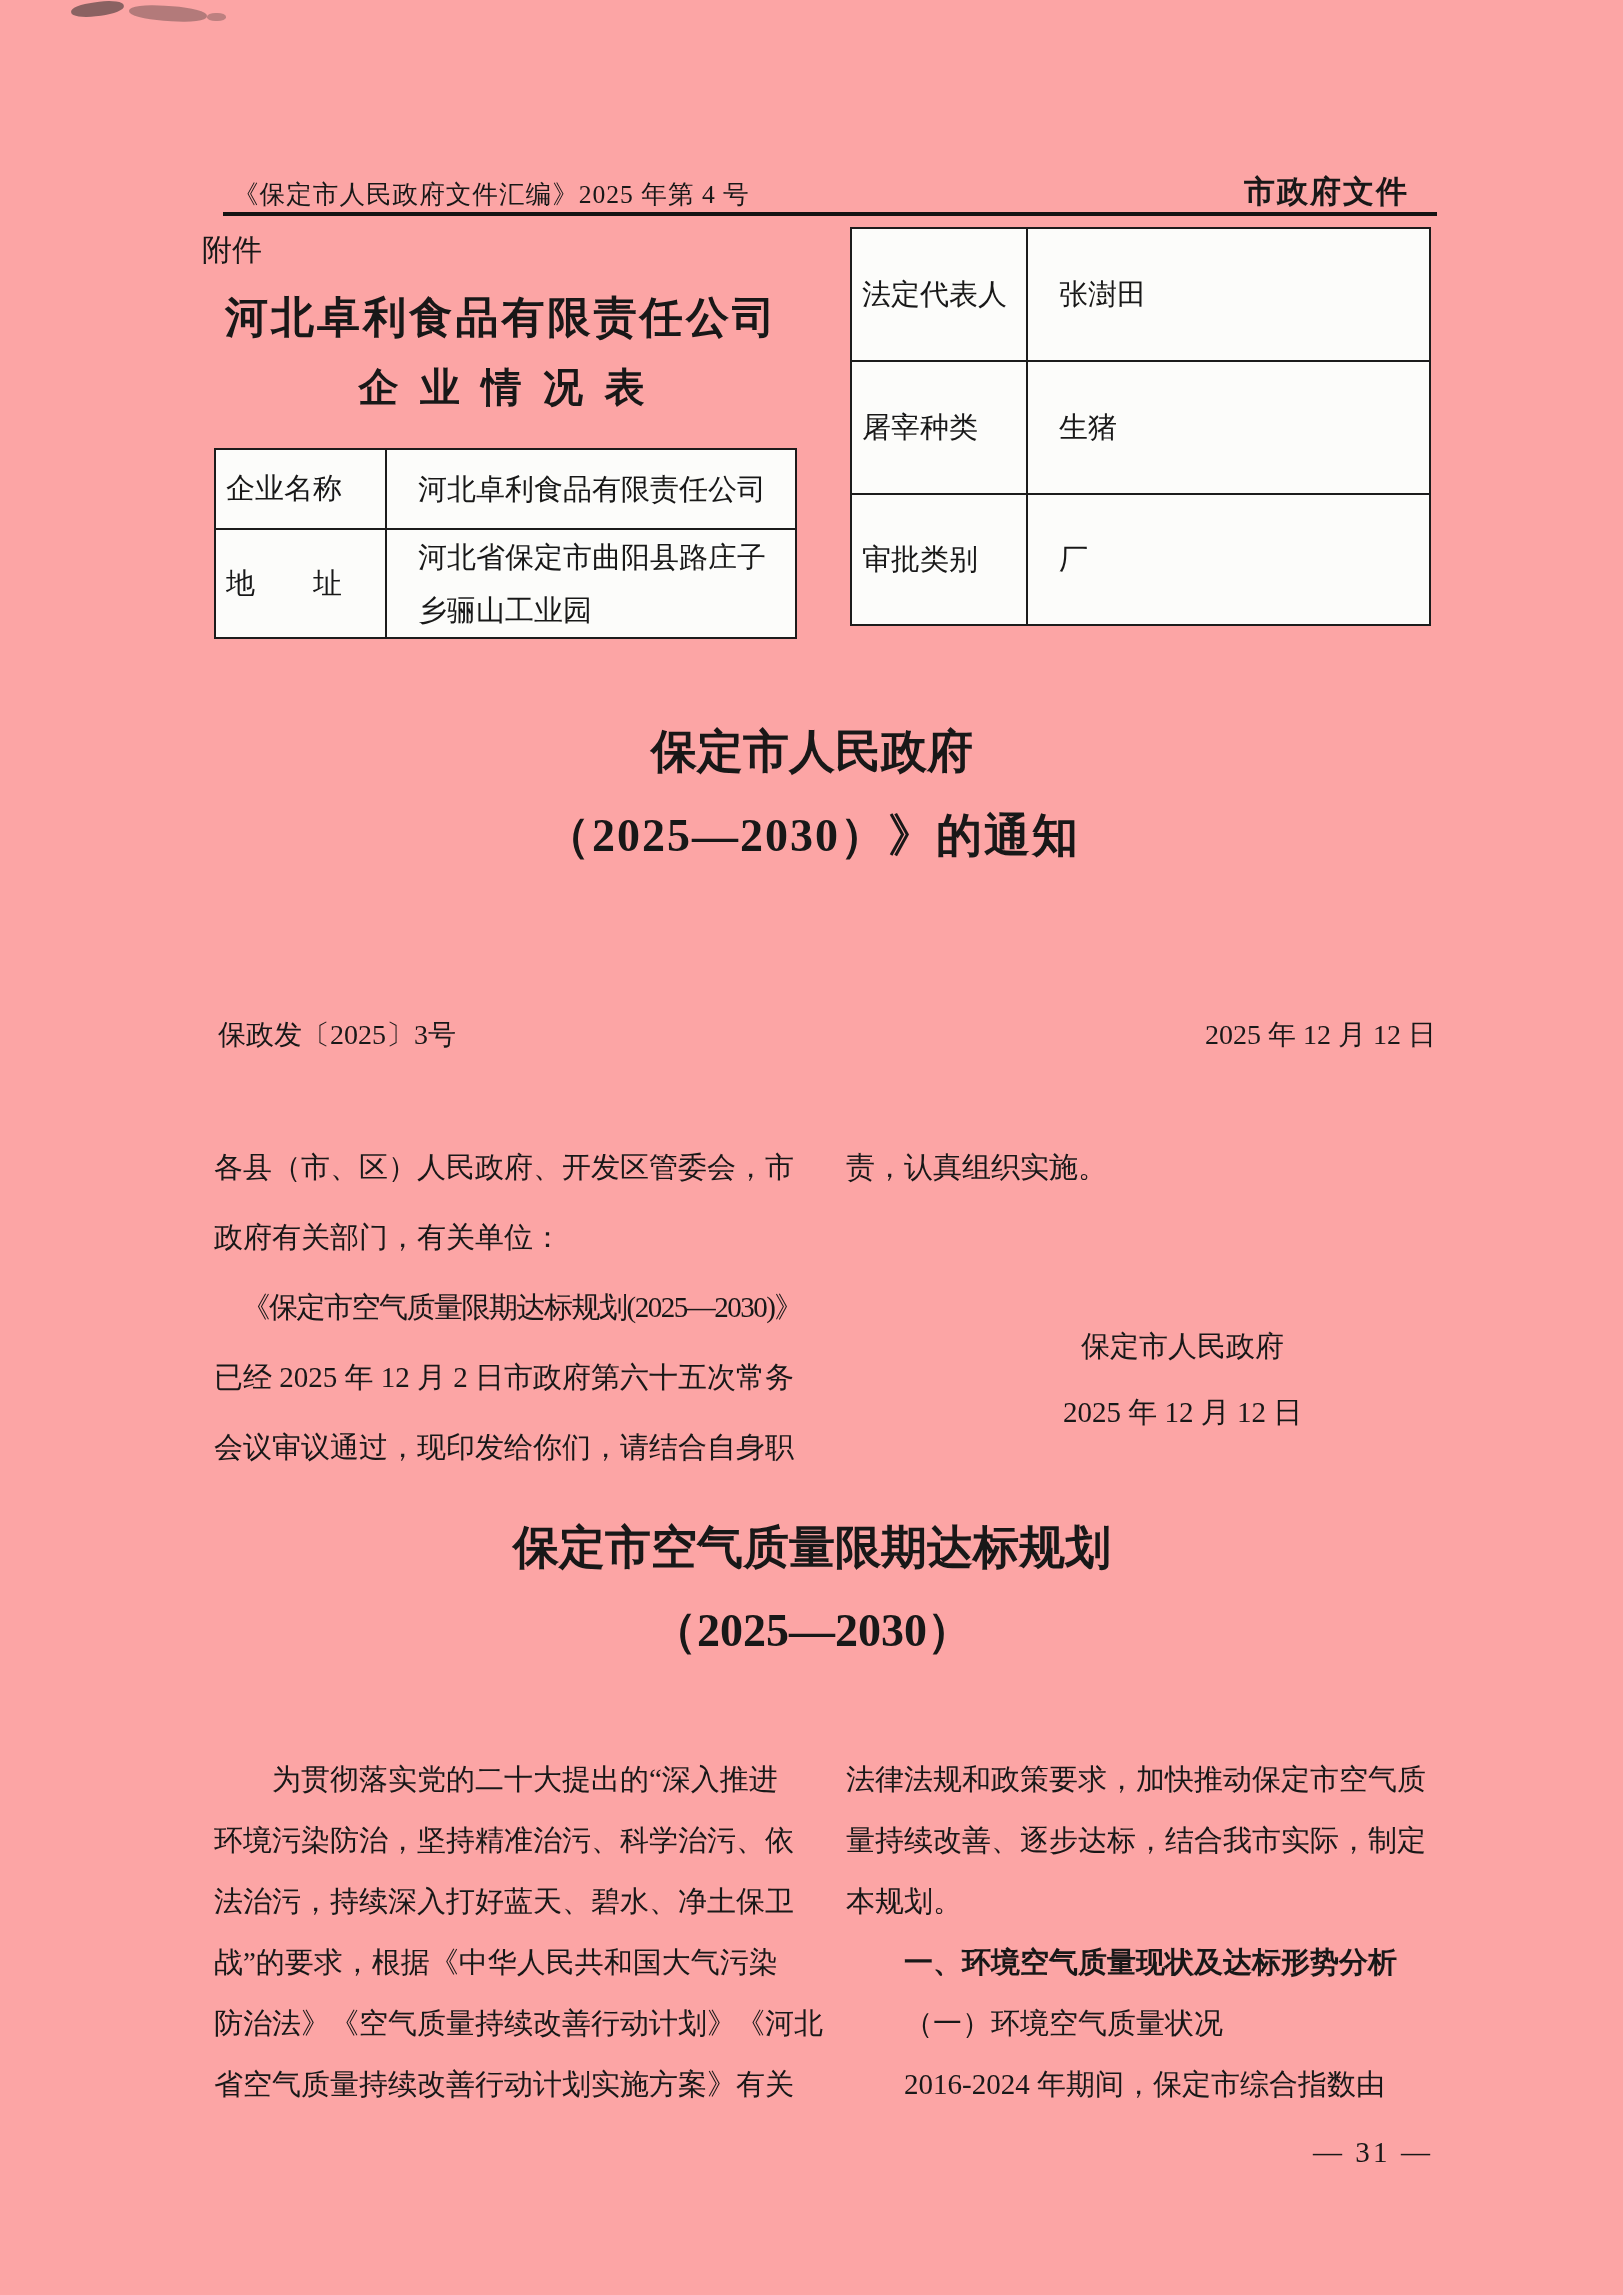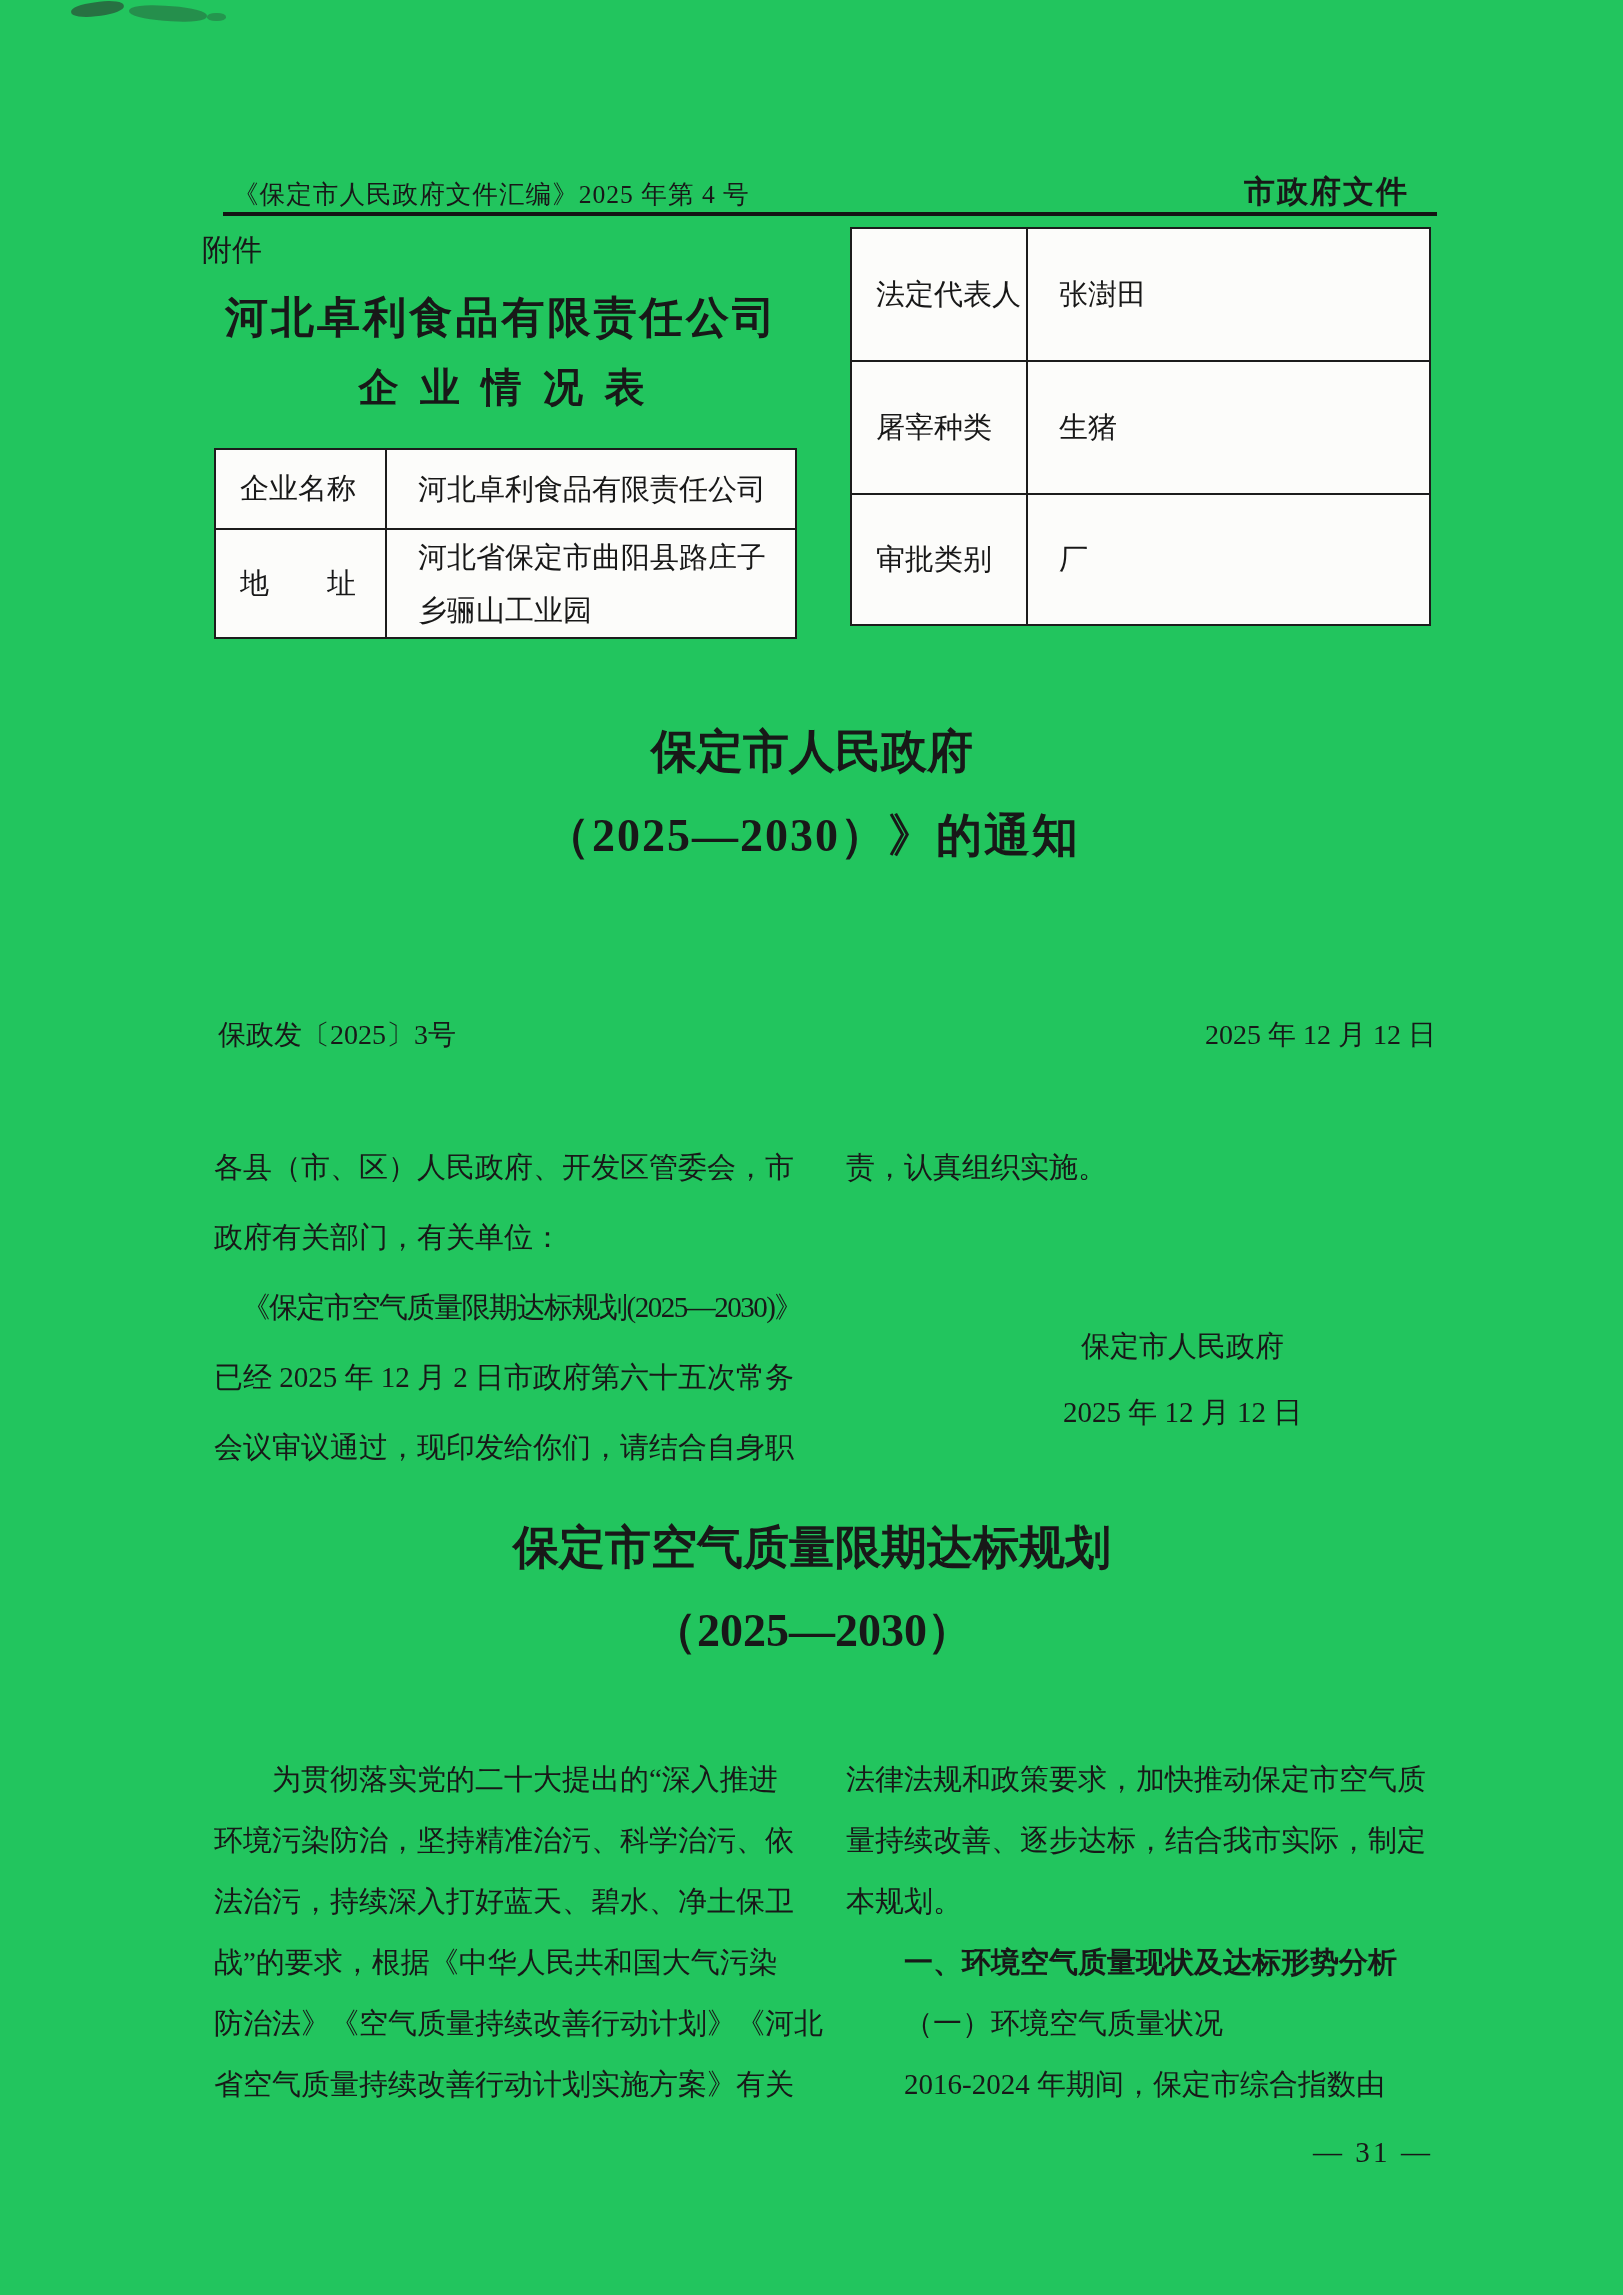--- a/index.html
+++ b/index.html
@@ -1,39 +1,39 @@
 <!DOCTYPE html>
 <html style="font-size:8.2px"><head>
 <meta charset="utf-8">
 <style>
   html,body{margin:0;padding:0;background:#e8e8e6;}
   .page{
     position:relative;
     width:1624px;height:2295px;
-    background:#22c55e;
+    background:#fca5a5;
     font-family:"Liberation Serif","DejaVu Serif",serif;
     color:#181818;
     overflow:hidden;
   }
   
   .hdr-left{position:absolute;left:233px;top:177px;font-size:25.6px;letter-spacing:1px;}
   .hdr-right{position:absolute;left:1244px;top:171px;font-size:31px;font-weight:bold;letter-spacing:2px;}
   .hdr-rule{position:absolute;left:223px;top:212px;width:1214px;height:3.6px;background:#141414;}
   .attach{position:absolute;left:202px;top:230px;font-size:30px;}
   
   .ctitle{position:absolute;left:169px;top:292px;width:665px;text-align:center;font-weight:bold;}
   .ctitle .l1{font-size:43px;letter-spacing:3.1px;line-height:51px;}
   .ctitle .l2{font-size:40px;letter-spacing:21.5px;text-indent:21.5px;line-height:47px;margin-top:20.5px;}
   .tbl{position:absolute;border:2.6px solid #1c1c1c;display:grid;background:#fcfcfa;}
   .ltable{left:214px;top:448px;width:579px;grid-template-columns:169px 1fr;grid-template-rows:78px 109px;}
   .rtable{left:850px;top:227px;width:577px;grid-template-columns:174px 1fr;grid-template-rows:131px 133px 131px;}
   .tcell{display:flex;align-items:center;font-size:29px;border-left:2px solid #1c1c1c;border-top:2px solid #1c1c1c;}
   .tcell.no-l{border-left:none;}
   .tcell.no-t{border-top:none;}
-  .tcell.lab{padding-left:24px;}
+  .tcell.lab{padding-left:10px;}
   .tcell.val{padding-left:31px;padding-right:10.2px;line-height:53px;}
   
   .ntitle{position:absolute;left:121px;top:725px;width:1382px;text-align:center;font-weight:bold;}
   .ntitle div{font-size:46px;line-height:54px;}
   .ntitle .t2{margin-top:30px;}
   .ntitle .t3{margin-top:30px;letter-spacing:2px;}
   
   .docline{position:absolute;left:218px;top:1016px;width:1218px;display:flex;justify-content:space-between;font-size:28px;}
   
   .bodyline{font-size:29px;white-space:nowrap;}

